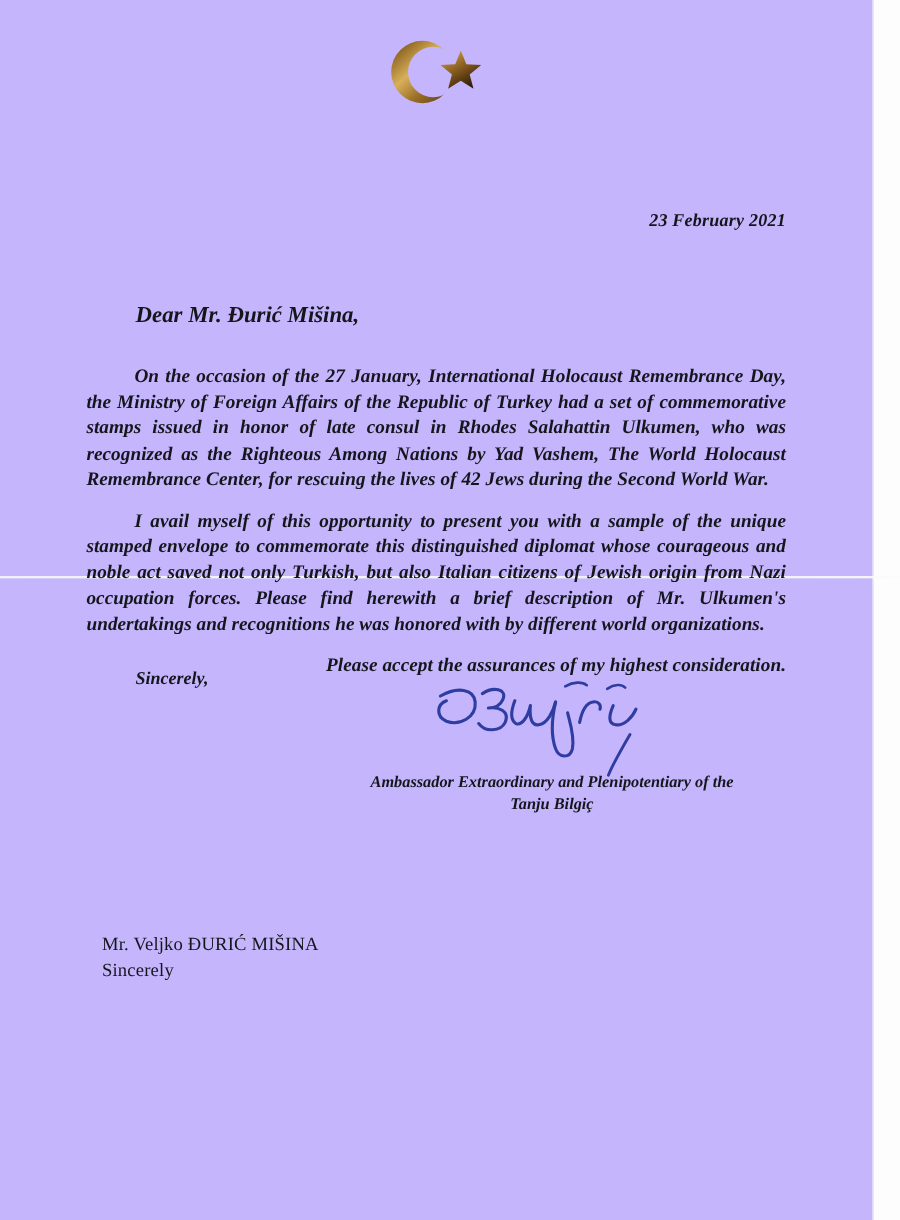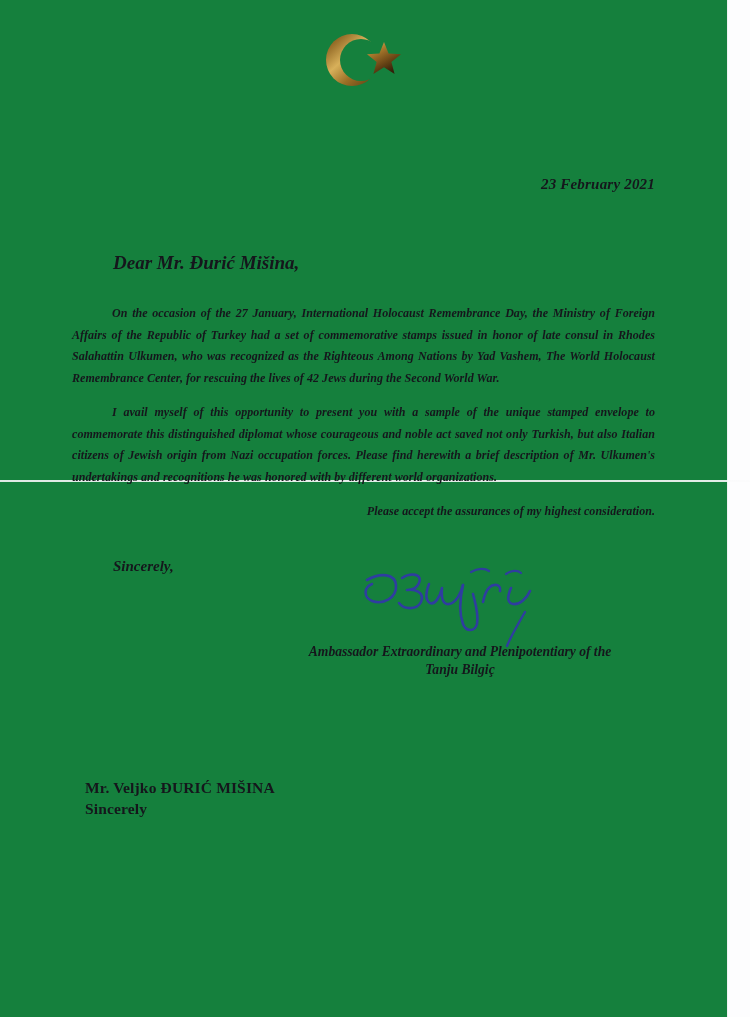--- a/index.html
+++ b/index.html
@@ -6,21 +6,21 @@
   html, body {
     margin: 0;
     padding: 0;
     background: #ffffff;
   }
 
   .page {
     position: relative;
     width: 750px;
     height: 1017px;
-    background: #15803d;
+    background: #c4b5fd;
     overflow: hidden;
     font-family: "Liberation Serif", "DejaVu Serif", serif;
     color: #15161c;
   }
 
   
   .scan-edge-right {
     position: absolute;
     top: 0;
     right: 22px;
@@ -86,21 +86,21 @@
     top: 303px;
     width: 583px;
   }
   .para {
     margin: 0 0 13px 0;
     text-align: justify;
     text-justify: inter-word;
     text-indent: 40px;
     font-style: italic;
     font-weight: bold;
-    font-size: 12px;
+    font-size: 16px;
     line-height: 21.5px;
     letter-spacing: .05px;
   }
   .para.last {
     text-align: right;
   }
 
   .closing {
     position: absolute;
     left: 113px;
@@ -131,21 +131,21 @@
     font-weight: bold;
     font-size: 13.6px;
     line-height: 17.5px;
   }
 
   
   .recipient {
     position: absolute;
     left: 85px;
     top: 778px;
-    font-weight: bold;
+    font-weight: normal;
     font-size: 15.5px;
     line-height: 20.5px;
     letter-spacing: .15px;
     font-style: normal;
   }
   .recipient div { white-space: nowrap; }
 </style>
 </head>
 <body>
 

